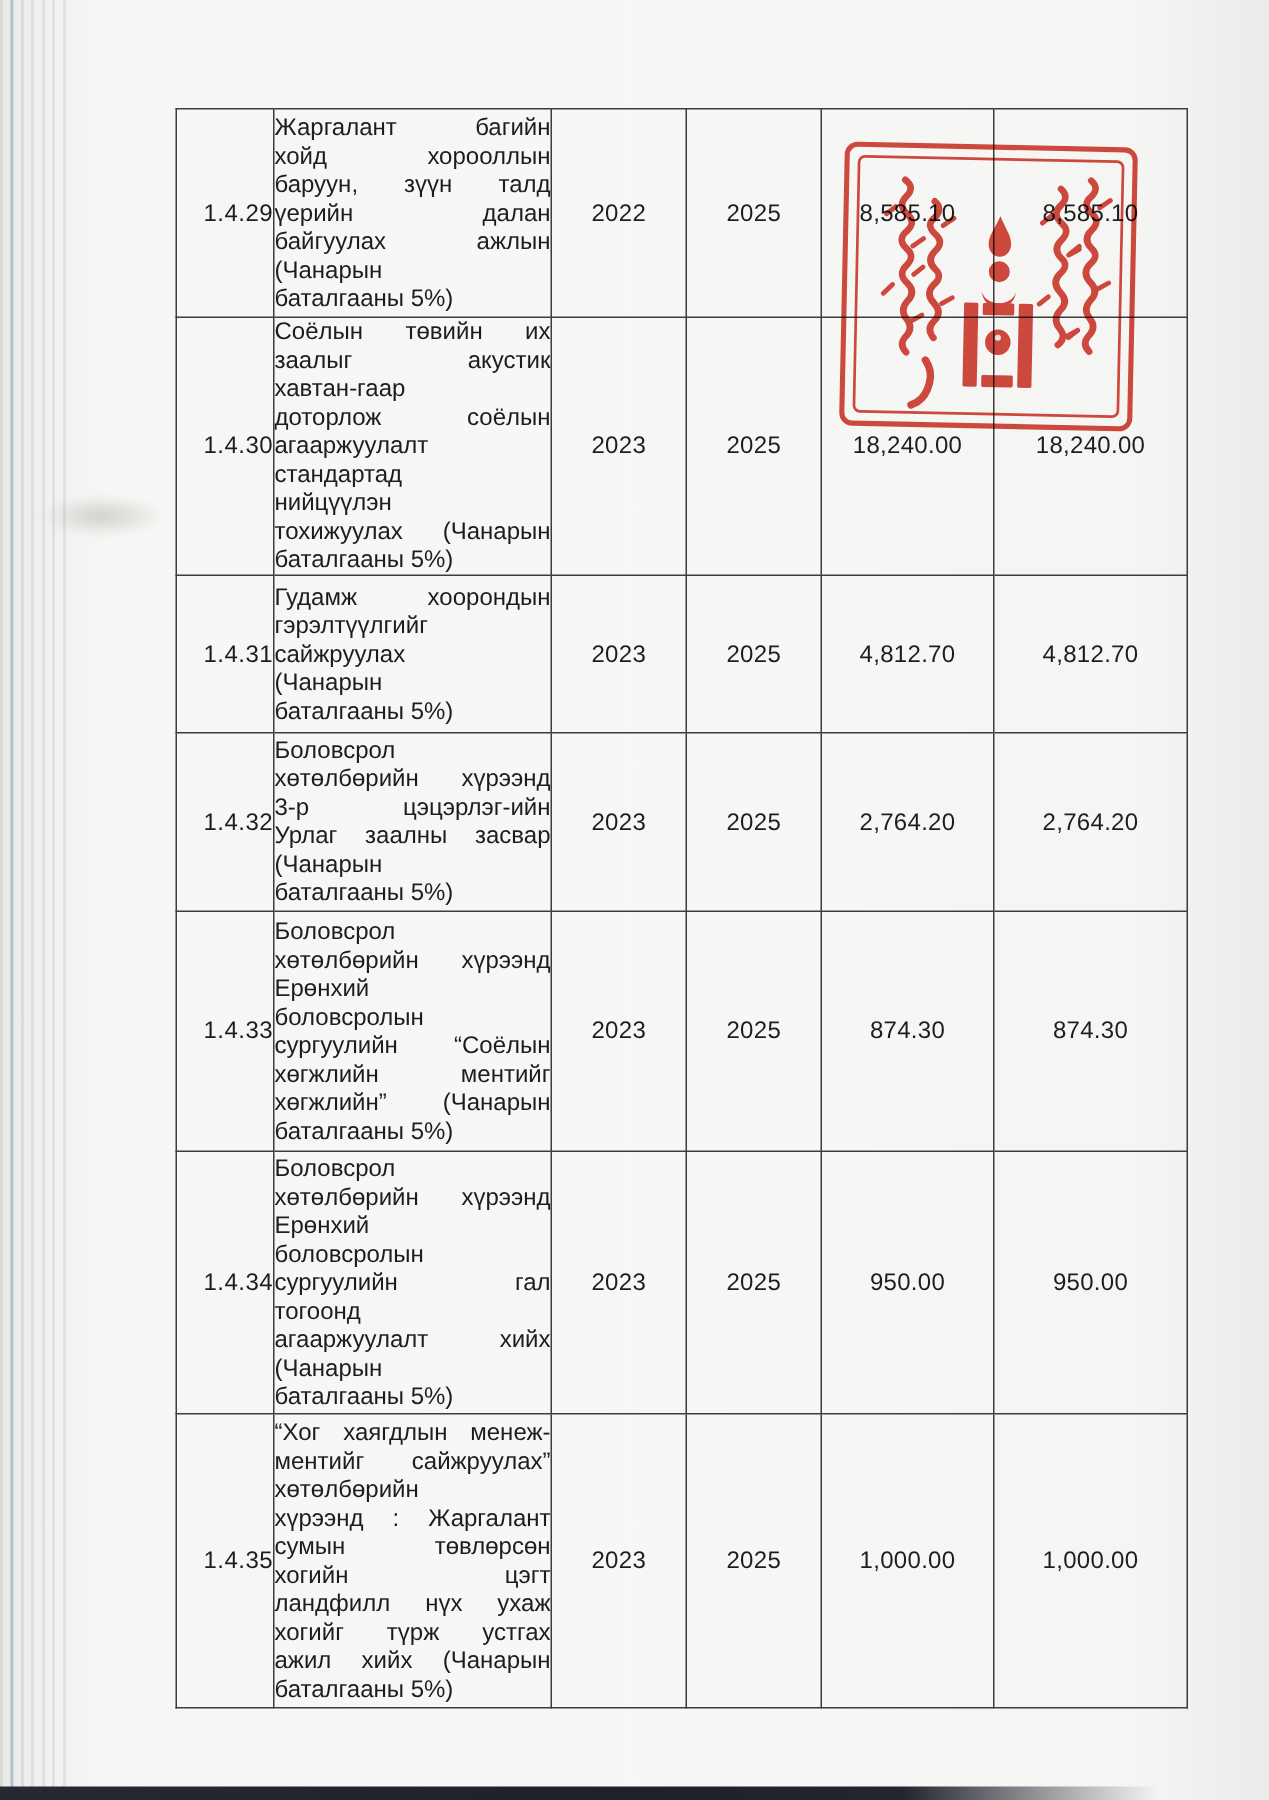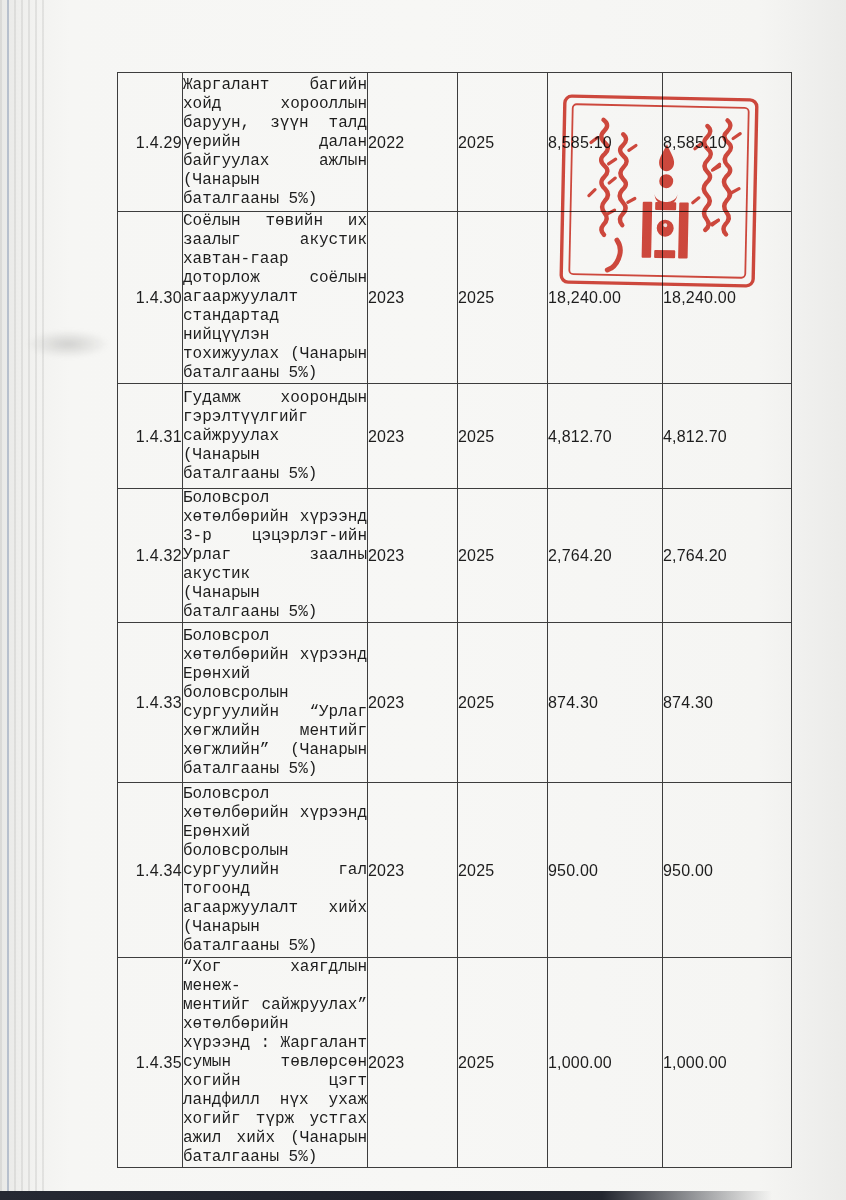--- a/index.html
+++ b/index.html
@@ -35,24 +35,24 @@
     background:linear-gradient(90deg,#262933 0%,#1e212b 55%,#23262f 78%,rgba(35,38,47,0) 100%);
   }
   
   table.grid {
     position:absolute; left:117px; top:72px;
     border-collapse:collapse; table-layout:fixed; width:674px;
     font-size:16px; line-height:19px; color:#1d1d1d;
   }
   table.grid td { border:1px solid #3d3d3d; padding:0; vertical-align:middle; }
   td.cell-id { text-align:right; letter-spacing:.3px; }
-  td.cell-desc { padding:3px 6px 2px 8px;font-family:Liberation Mono, monospace; }
+  td.cell-desc { padding:3px 6px 2px 8px; }
   td.cell-desc .line { text-align:justify; text-align-last:justify; white-space:normal; }
   td.cell-desc .line.last { text-align-last:left; }
-  td.cell-year, td.cell-amount { letter-spacing:.2px; }
+  td.cell-year, td.cell-amount { text-align:center; letter-spacing:.2px; }
   
   .stamp {
     position:absolute; left:560px; top:95px; width:198px; height:192px;
     transform:rotate(1.2deg); transform-origin:center;
     mix-blend-mode:multiply; opacity:.92; pointer-events:none;
   }
 </style>
 </head>
 <body>
 
@@ -122,38 +122,38 @@
       <td class="cell-amount">4,812.70</td>
       <td class="cell-amount">4,812.70</td>
     </tr>
 
     <tr style="height: 119px;">
       <td class="cell-id">1.4.32</td>
       <td class="cell-desc">
             <div class="line">Боловсрол</div>
             <div class="line">хөтөлбөрийн хүрээнд</div>
             <div class="line">3-р цэцэрлэг-ийн</div>
-            <div class="line">Урлаг заалны акустик</div>
+            <div class="line">Урлаг заалны засвар</div>
             <div class="line">(Чанарын</div>
             <div class="line last">баталгааны 5%)</div>
           </td>
       <td class="cell-year">2023</td>
       <td class="cell-year">2025</td>
       <td class="cell-amount">2,764.20</td>
       <td class="cell-amount">2,764.20</td>
     </tr>
 
     <tr style="height: 160px;">
       <td class="cell-id">1.4.33</td>
       <td class="cell-desc">
             <div class="line">Боловсрол</div>
             <div class="line">хөтөлбөрийн хүрээнд</div>
             <div class="line">Ерөнхий</div>
             <div class="line">боловсролын</div>
-            <div class="line">сургуулийн “Урлаг</div>
+            <div class="line">сургуулийн “Соёлын</div>
             <div class="line">хөгжлийн ментийг</div>
             <div class="line">хөгжлийн” (Чанарын</div>
             <div class="line last">баталгааны 5%)</div>
           </td>
       <td class="cell-year">2023</td>
       <td class="cell-year">2025</td>
       <td class="cell-amount">874.30</td>
       <td class="cell-amount">874.30</td>
     </tr>
 

